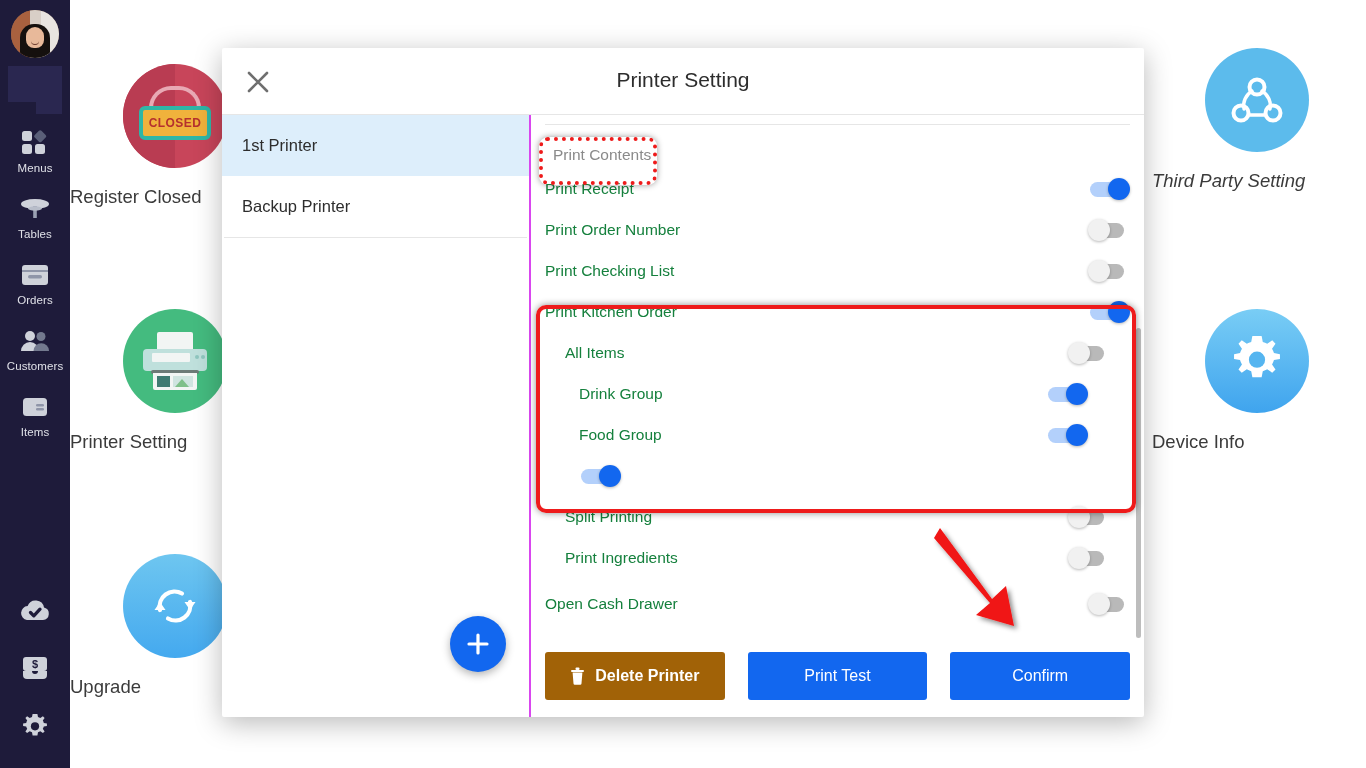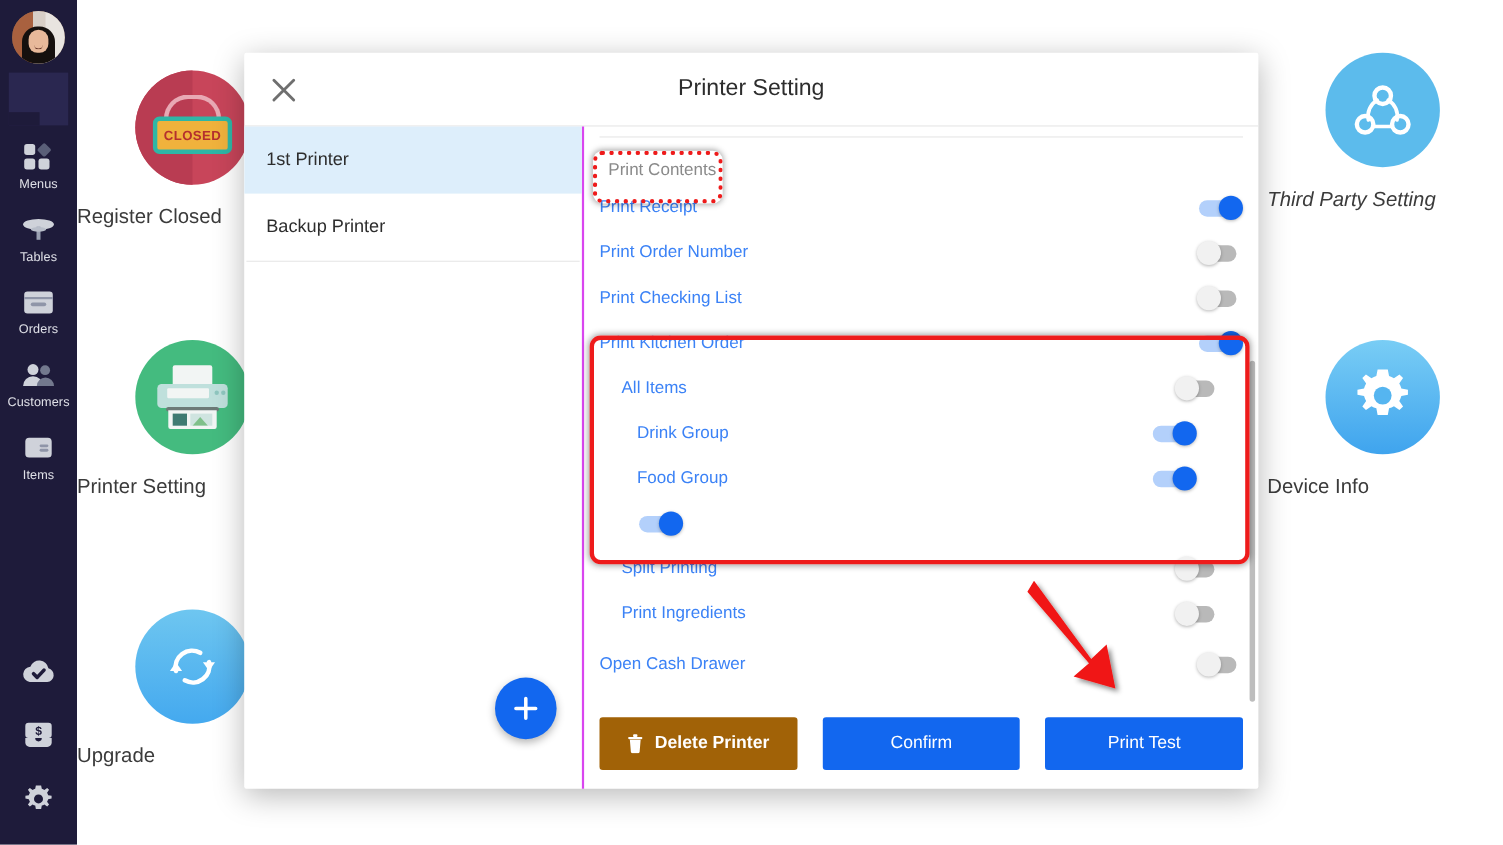--- a/index.html
+++ b/index.html
@@ -233,21 +233,21 @@
     font-size: 15.5px;
     color: #8a8a8a;
     padding: 4px 8px;
   }
 
   .row {
     display:flex; align-items:center;
     height: 41px;
     padding: 0 14px 0 14px;
     font-size: 15.5px;
-    color: #3b82f6;
+    color: #15803d;
     cursor: pointer;
   }
   .row .rlabel { flex:1; }
   .row.ind1 { padding-left: 34px; }
   .row.ind2 { padding-left: 48px; }
 
   
   .sw {
     position: relative;
     width: 42px; height: 22px;
@@ -621,24 +621,24 @@
         <div class="btn-row">
           <button class="btn btn-delete">
             <svg width="15" height="18" viewBox="0 0 15 18">
               <rect x="1" y="3" width="13" height="2" rx="1" fill="#fff"></rect>
               <rect x="5.5" y="0.6" width="4" height="2.4" rx="1" fill="#fff"></rect>
               <path d="M2.6 5.5 h9.8 l-0.9 11 a1.3 1.3 0 0 1 -1.3 1.2 h-5.4 a1.3 1.3 0 0 1 -1.3 -1.2 z" fill="#fff"></path>
             </svg>
             <span>Delete Printer</span>
           </button>
           <button class="btn btn-blue">
-            <span>Confirm</span>
+            <span>Print Test</span>
           </button>
           <button class="btn btn-blue">
-            <span>Print Test</span>
+            <span>Confirm</span>
           </button>
         </div>
       </div>
     </div>
   </div>
 
   <div class="arrow-ann">
     <svg width="110" height="120" viewBox="0 0 110 120">
       <defs>
         <filter id="ashadow" x="-30%" y="-30%" width="180%" height="180%">

